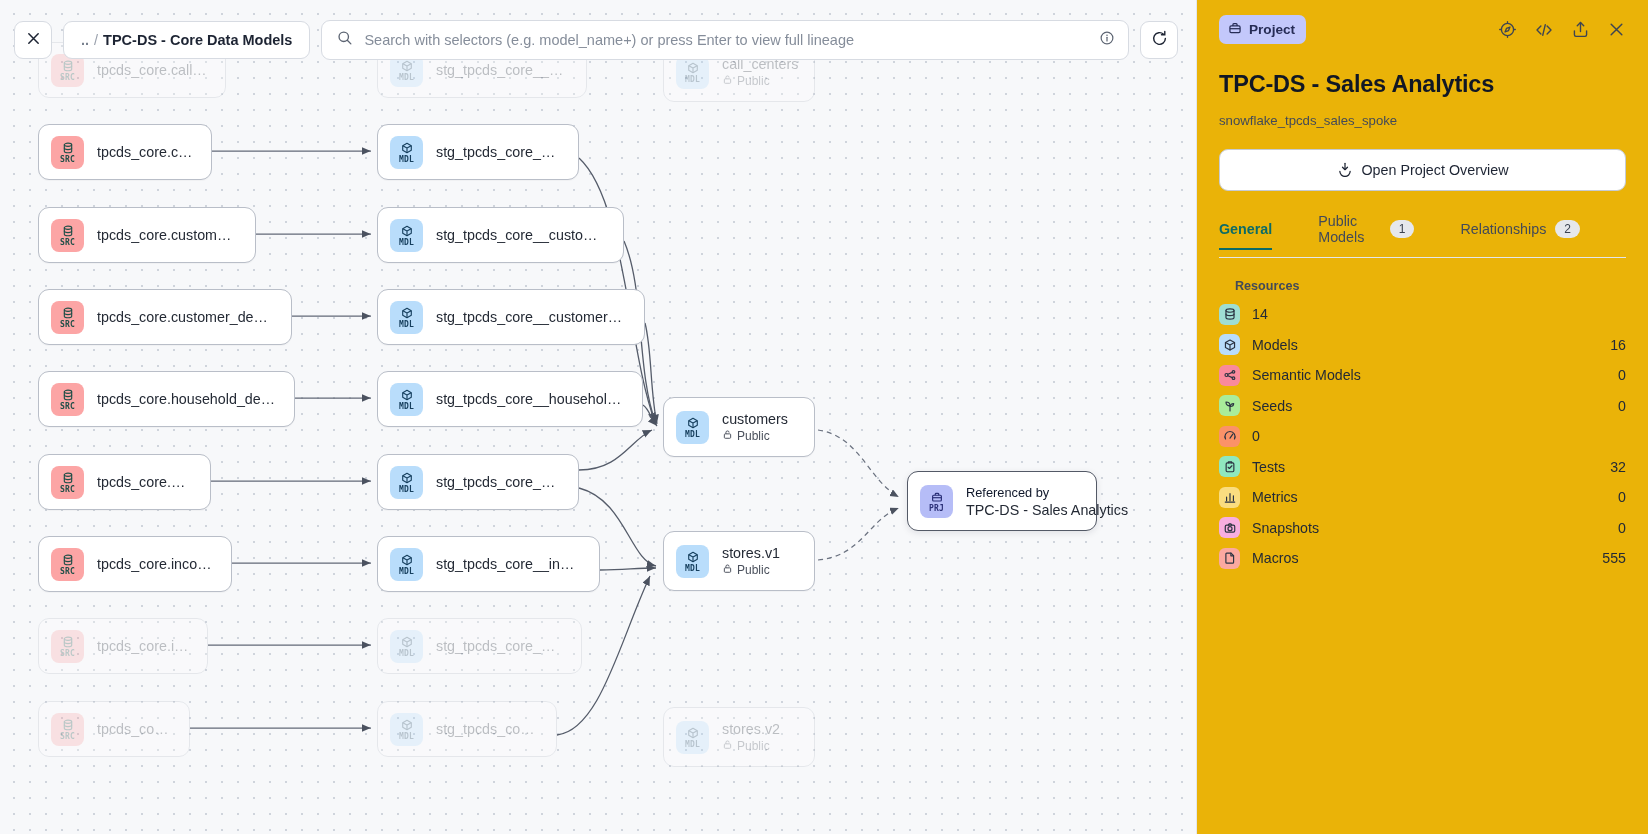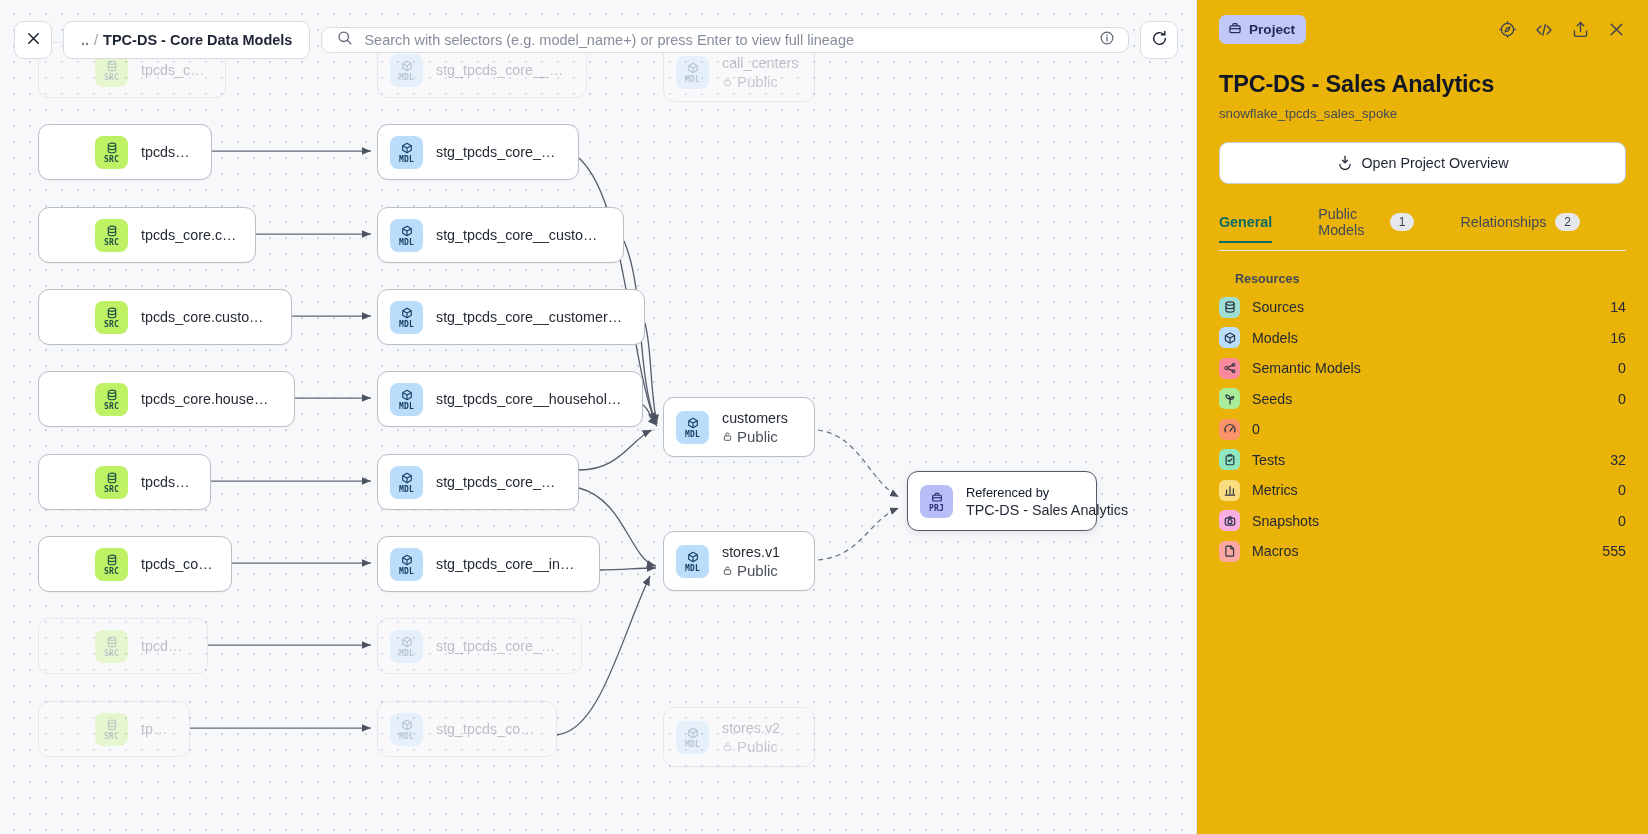--- a/index.html
+++ b/index.html
@@ -42,21 +42,21 @@
   .crumb {
     height: 38px;
     background: #fff; border: 1px solid #d7dbe2; border-radius: 9px;
     display: flex; align-items: center; padding: 0 17px;
     font-size: 14.5px; color: #1d2433; font-weight: 600; white-space: nowrap;
     cursor: pointer;
   }
   .crumb .dots { color: #7a828f; font-weight: 600; }
   .crumb .sep { color: #9aa1ad; margin: 0 5px; font-weight: 500; }
   .search {
-    flex: 1 1 auto; height: 26px;
+    flex: 1 1 auto; height: 40px;
     background: #fff; border: 1px solid #d7dbe2; border-radius: 9px;
     display: flex; align-items: center; gap: 11px; padding: 0 13px 0 15px;
     min-width: 0;
     cursor: text;
   }
   .search .ph {
     flex: 1 1 auto; font-size: 14.5px; color: #858d9a; white-space: nowrap;
     overflow: hidden; text-overflow: ellipsis;
   }
 
@@ -80,32 +80,32 @@
   .badge {
     flex: 0 0 auto; width: 33px; height: 33px; border-radius: 8px;
     display: flex; flex-direction: column; align-items: center; justify-content: center;
     line-height: 1; gap: 1px;
   }
   .badge svg { display: block; }
   .badge .tag {
     font-family: "DejaVu Sans Mono", monospace;
     font-size: 8px; font-weight: 700; letter-spacing: .2px;
   }
-  .badge.src { background: #bef264; color: #204f48; margin-left: 44px; }
+  .badge.src { background: #fca5a5; color: #204f48; }
   .badge.mdl { background: #b9ddfb; color: #17405f; }
   .badge.prj { background: #b6bdf7; color: #2b3078; }
 
   .node .label {
     font-size: 14.3px; color: #242a35; white-space: nowrap;
     overflow: hidden; text-overflow: ellipsis; min-width: 0;
   }
   .node .stack { display: flex; flex-direction: column; gap: 2px; min-width: 0; }
   .node .stack .l1 { font-size: 14.3px; color: #242a35; white-space: nowrap; }
   .node .stack .l2 {
-    font-size: 15px; color: #4a505c; display: flex; align-items: center; gap: 4px;
+    font-size: 12px; color: #4a505c; display: flex; align-items: center; gap: 4px;
     white-space: nowrap;
   }
   .node .stack .sub-top { font-size: 12.8px; color: #0f172a; }
 
   svg.edges { position: absolute; inset: 0; width: 1197px; height: 834px; z-index: 10; }
 
   
   .panel {
     width: 451px; height: 834px; background: #eab308;
     padding: 0 22px; position: relative;
@@ -121,21 +121,21 @@
     font-size: 13.6px; font-weight: 600;
     cursor: pointer;
   }
   .top-icons { display: flex; align-items: center; gap: 17px; }
   .ticon { cursor: pointer; display: flex; color: #3d4452; }
 
   .panel h1 {
     font-size: 23.5px; font-weight: 700; color: #111725;
     letter-spacing: -.2px; margin-top: 14px;
   }
-  .panel .sub { font-size: 13.2px; color: #434a58; margin-top: 8px; }
+  .panel .sub { font-size: 13.2px; color: #434a58; margin-top: 15px; }
 
   .overview-btn {
     margin-top: 21px; height: 42px; width: 100%;
     border: 1px solid #c6cbd4; border-radius: 9px; background: #fff;
     display: flex; align-items: center; justify-content: center; gap: 9px;
     font-size: 14.3px; color: #1d2433; font-weight: 500; cursor: pointer;
   }
 
   .tabs {
     margin-top: 22px; display: flex; align-items: center; gap: 0;
@@ -596,21 +596,20 @@
     <div class="res-title">Resources</div>
     <div id="res-list">
         <div class="res-row">
           <span class="res-ico" style="background:#9fded3">
             <svg width="14" height="14" viewBox="0 0 16 16">
               <ellipse cx="8" cy="4.1" rx="4.6" ry="1.9" fill="none" stroke="#2b3342" stroke-width="1.35" stroke-linecap="round" stroke-linejoin="round"></ellipse>
               <path d="M3.4 4.1 V11.9 c0 1.05 2.06 1.9 4.6 1.9 s4.6-.85 4.6-1.9 V4.1" fill="none" stroke="#2b3342" stroke-width="1.35" stroke-linecap="round" stroke-linejoin="round"></path>
               <path d="M3.4 8 c0 1.05 2.06 1.9 4.6 1.9 s4.6-.85 4.6-1.9" fill="none" stroke="#2b3342" stroke-width="1.35" stroke-linecap="round" stroke-linejoin="round"></path>
             </svg>
           </span>
-    <span class="res-name">Sources</span>
     <span class="res-val">14</span>
         </div>
         <div class="res-row">
           <span class="res-ico" style="background:#b9ddfb">
             <svg width="14" height="14" viewBox="0 0 16 16">
               <path d="M8 2.3 L13.2 5.1 V10.9 L8 13.7 L2.8 10.9 V5.1 Z" fill="none" stroke="#2b3342" stroke-width="1.35" stroke-linecap="round" stroke-linejoin="round"></path>
               <path d="M2.9 5.2 L8 8 L13.1 5.2 M8 8 V13.6" fill="none" stroke="#2b3342" stroke-width="1.35" stroke-linecap="round" stroke-linejoin="round"></path>
             </svg>
           </span>
     <span class="res-name">Models</span>

